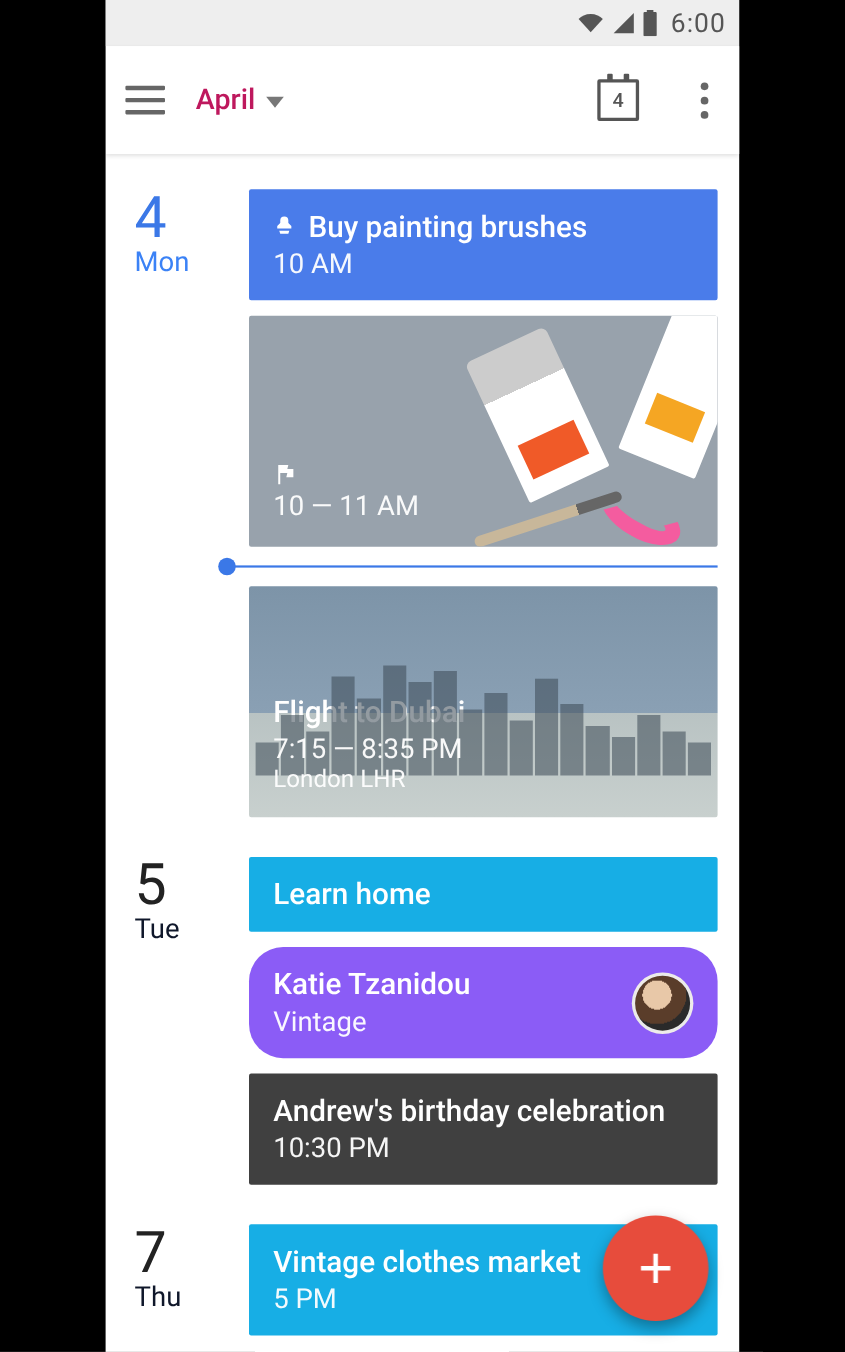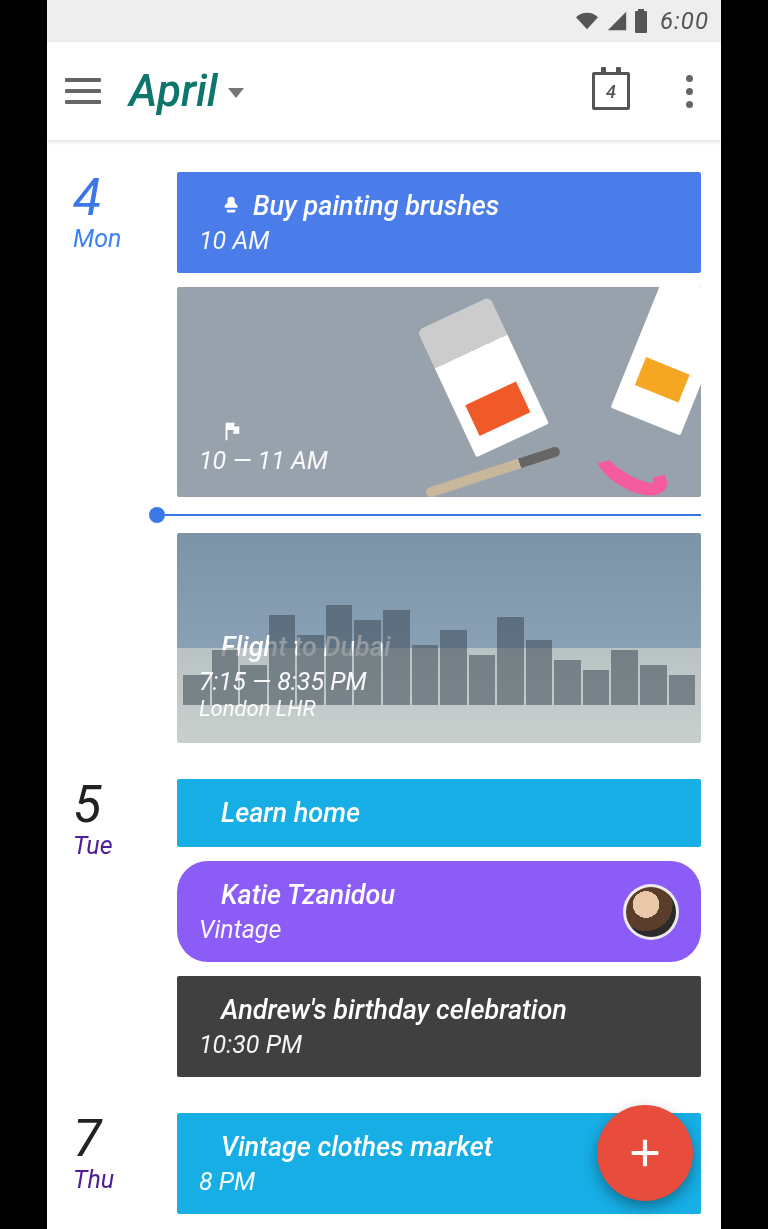--- a/index.html
+++ b/index.html
@@ -4,28 +4,27 @@
 <style>
   * { box-sizing: border-box; margin: 0; padding: 0; }
   html, body { height: 100%; }
   body {
     font-family: Roboto, "Helvetica Neue", Arial, sans-serif;
     background: #000;
     display: flex;
     justify-content: center;
   }
   .device {
-    width: 674px;
+    width: 576px;
     height: 1229px;
     background: #fff;
     position: relative;
     overflow: hidden;
     display: flex;
     flex-direction: column;
-    font-style: italic;
   }
   
   .status-bar {
     height: 42px;
     background: #eeeeee;
     display: flex;
     align-items: center;
     justify-content: flex-end;
     padding: 0 12px;
     gap: 6px;
@@ -56,23 +55,23 @@
   }
   .hamburger span {
     height: 4px;
     background: #666;
     border-radius: 1px;
   }
   .month-select {
     display: flex;
     align-items: center;
     gap: 10px;
-    font-size: 44px;
+    font-size: 26px;
     font-weight: 500;
-    color: #0f766e;
+    color: #be185d;
     cursor: pointer;
     justify-content: center;
   }
   .month-select .caret {
     width: 0; height: 0;
     border-left: 8px solid transparent;
     border-right: 8px solid transparent;
     border-top: 10px solid #777;
     margin-top: 4px;
   }
@@ -133,21 +132,21 @@
   }
   .date-num {
     font-size: 52px;
     font-weight: 400;
     line-height: 1;
     color: #222;
   }
   .date-num.today { color: #3b78e7; }
   .date-dow {
     font-size: 25px;
-    color: #4c1d95;
+    color: #0f172a;
   }
   .date-dow.today { color: #3b82f6; }
   .events-col {
     flex: 1;
     display: flex;
     flex-direction: column;
     gap: 14px;
     position: relative;
   }
   .event {
@@ -157,21 +156,20 @@
     cursor: pointer;
     position: relative;
     overflow: hidden;
   }
   .event-title {
     font-size: 27px;
     font-weight: 500;
     display: flex;
     align-items: center;
     gap: 10px;
-    margin-left: 22px;
   }
   .event-sub {
     font-size: 25px;
     font-weight: 400;
     margin-top: 4px;
     opacity: 0.95;
   }
   .event-sub2 {
     font-size: 22px;
     font-weight: 400;
@@ -427,21 +425,21 @@
       <div class="day-block">
         <div class="date-col">
           <div class="date-num">7</div>
           <div class="date-dow">Thu</div>
         </div>
         <div class="events-col">
           <div class="event bg-cyan">
             <div class="event-title">
               <span>Vintage clothes market</span>
             </div>
-            <div class="event-sub">8 PM</div>
+            <div class="event-sub">5 PM</div>
             <div class="avatar"></div>
           </div>
         </div>
       </div>
     </div>
 
   <div class="fab">
     <svg viewBox="0 0 24 24" fill="none" stroke="#fff" stroke-width="2.5">
         <path d="M12 4v16M4 12h16"></path>
       </svg>

